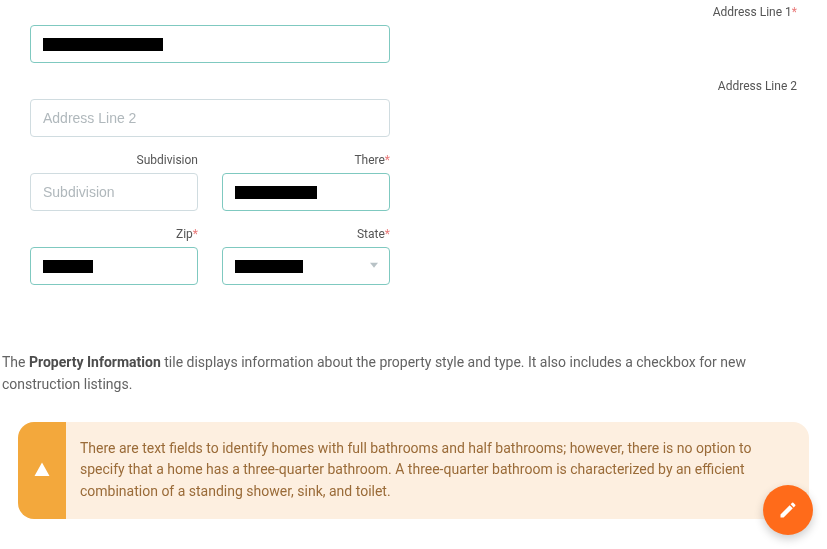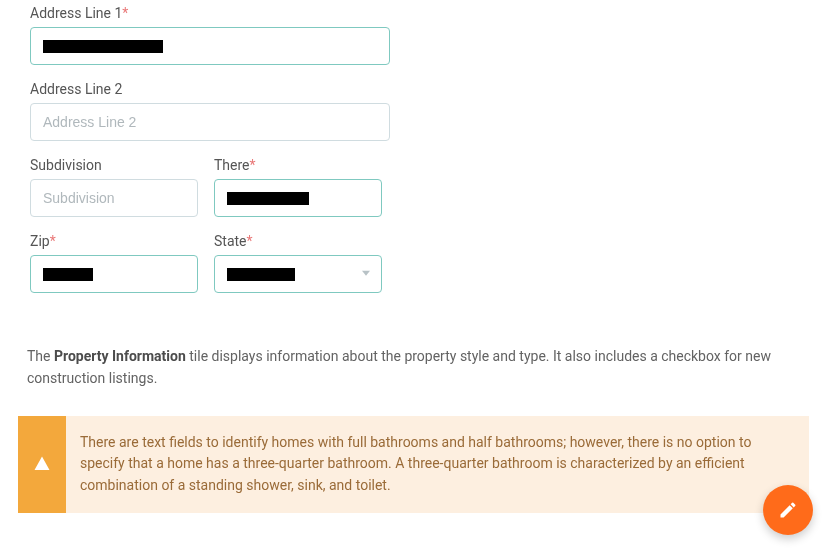--- a/index.html
+++ b/index.html
@@ -12,44 +12,45 @@
       padding: 0;
     }
     .form-area {
       padding: 5px 30px 20px 30px;
     }
     .form-group {
       margin-bottom: 16px;
     }
     .form-label {
       display: block;
-      font-size: 14px;
+      font-size: 12px;
       color: #555;
       margin-bottom: 6px;
       font-weight: 400;
+      text-align: right;
     }
     .required-asterisk { color: #e97878; }
     .form-input {
       width: 100%;
       height: 38px;
       padding: 8px 12px;
       font-size: 14px;
       color: #555;
       background: #fff;
       border: 1px solid #d0dce0;
       border-radius: 4px;
       outline: none;
     }
     .form-input.has-value {
       border-color: #7fc9c0;
     }
     .form-input::placeholder { color: #b0b8bc; }
     .form-row {
       display: flex;
-      gap: 16px;
+      gap: 24px;
     }
     .form-col { flex: 0 0 auto; }
     .w-full { width: 360px; }
     .w-half { width: 168px; }
     .redacted {
       display: inline-block;
       background: #000;
       height: 13px;
       vertical-align: middle;
     }
@@ -61,32 +62,32 @@
       right: 12px;
       top: 50%;
       transform: translateY(-65%);
       width: 0; height: 0;
       border-left: 4px solid transparent;
       border-right: 4px solid transparent;
       border-top: 5px solid #b8c2c6;
       pointer-events: none;
     }
     .body-text {
-      padding: 0 27px;
+      padding: 0 2px;
       font-size: 14px;
       line-height: 1.6;
       color: #636363;
       margin-bottom: 26px;
-      margin-top: 16px;
+      margin-top: 30px;
     }
     .body-text strong { color: #4c4c4c; font-weight: 700; }
     .alert {
       display: flex;
       margin: 0 18px;
-      border-radius: 0;
+      border-radius: 16px;
       overflow: hidden;
     }
     .alert-icon-col {
       flex: 0 0 48px;
       background: #f3a83c;
       display: flex;
       align-items: center;
       justify-content: center;
     }
     .alert-body {

